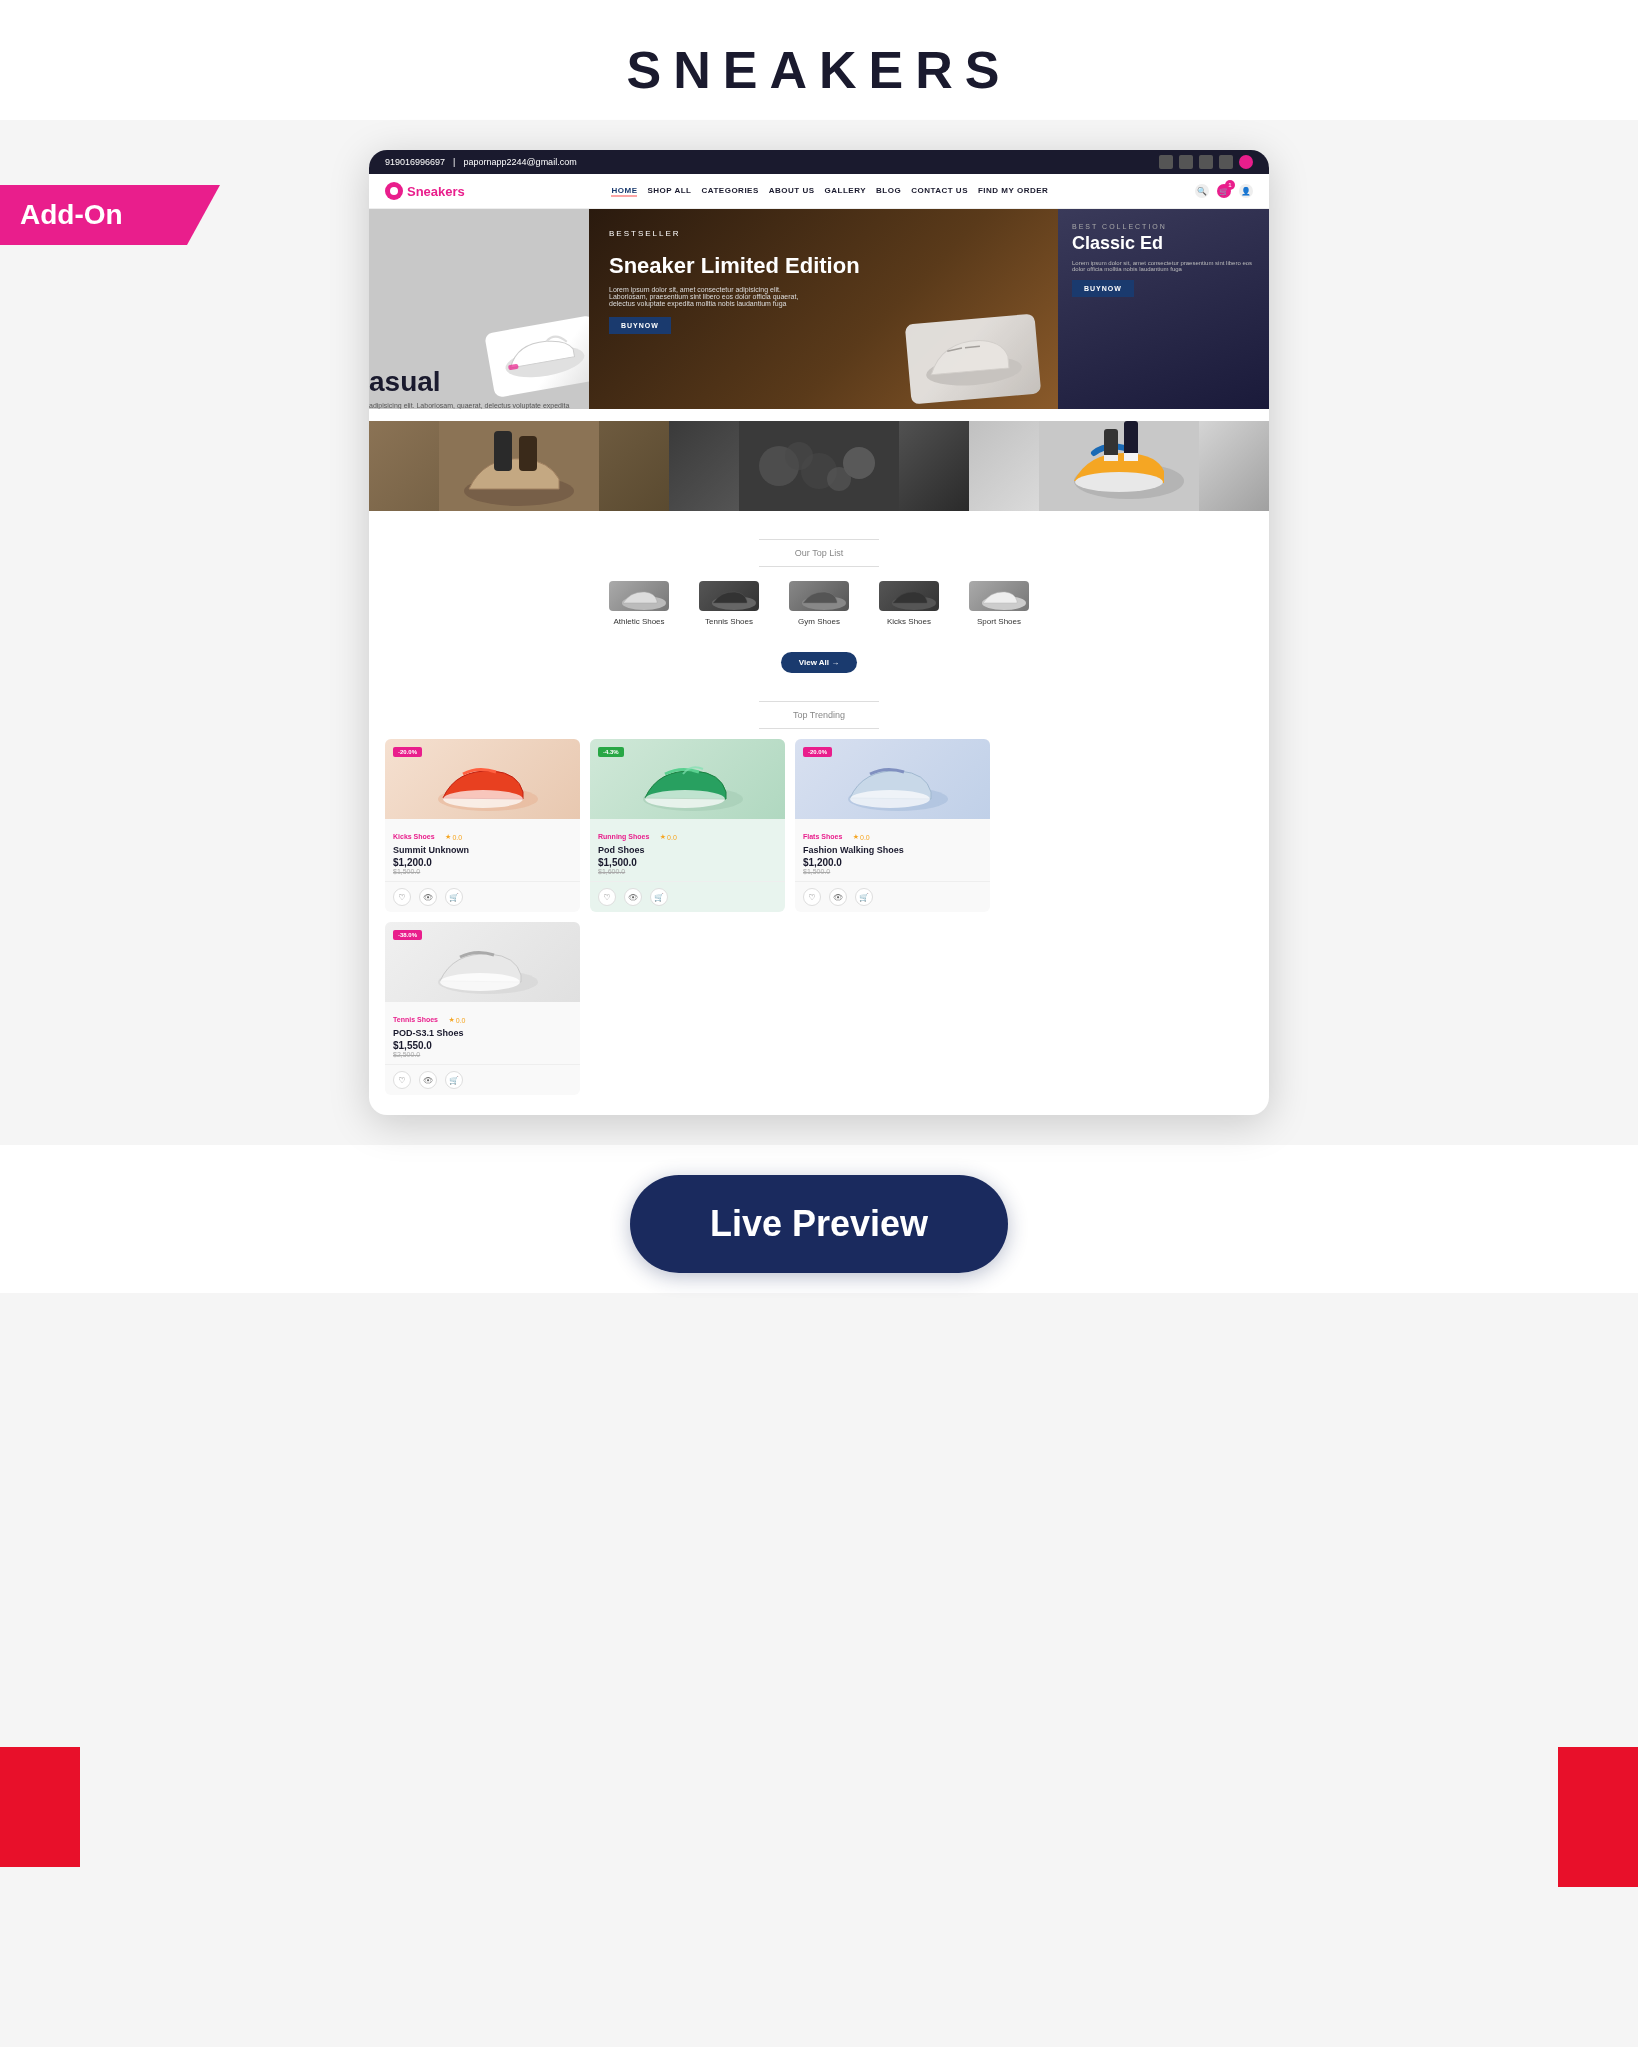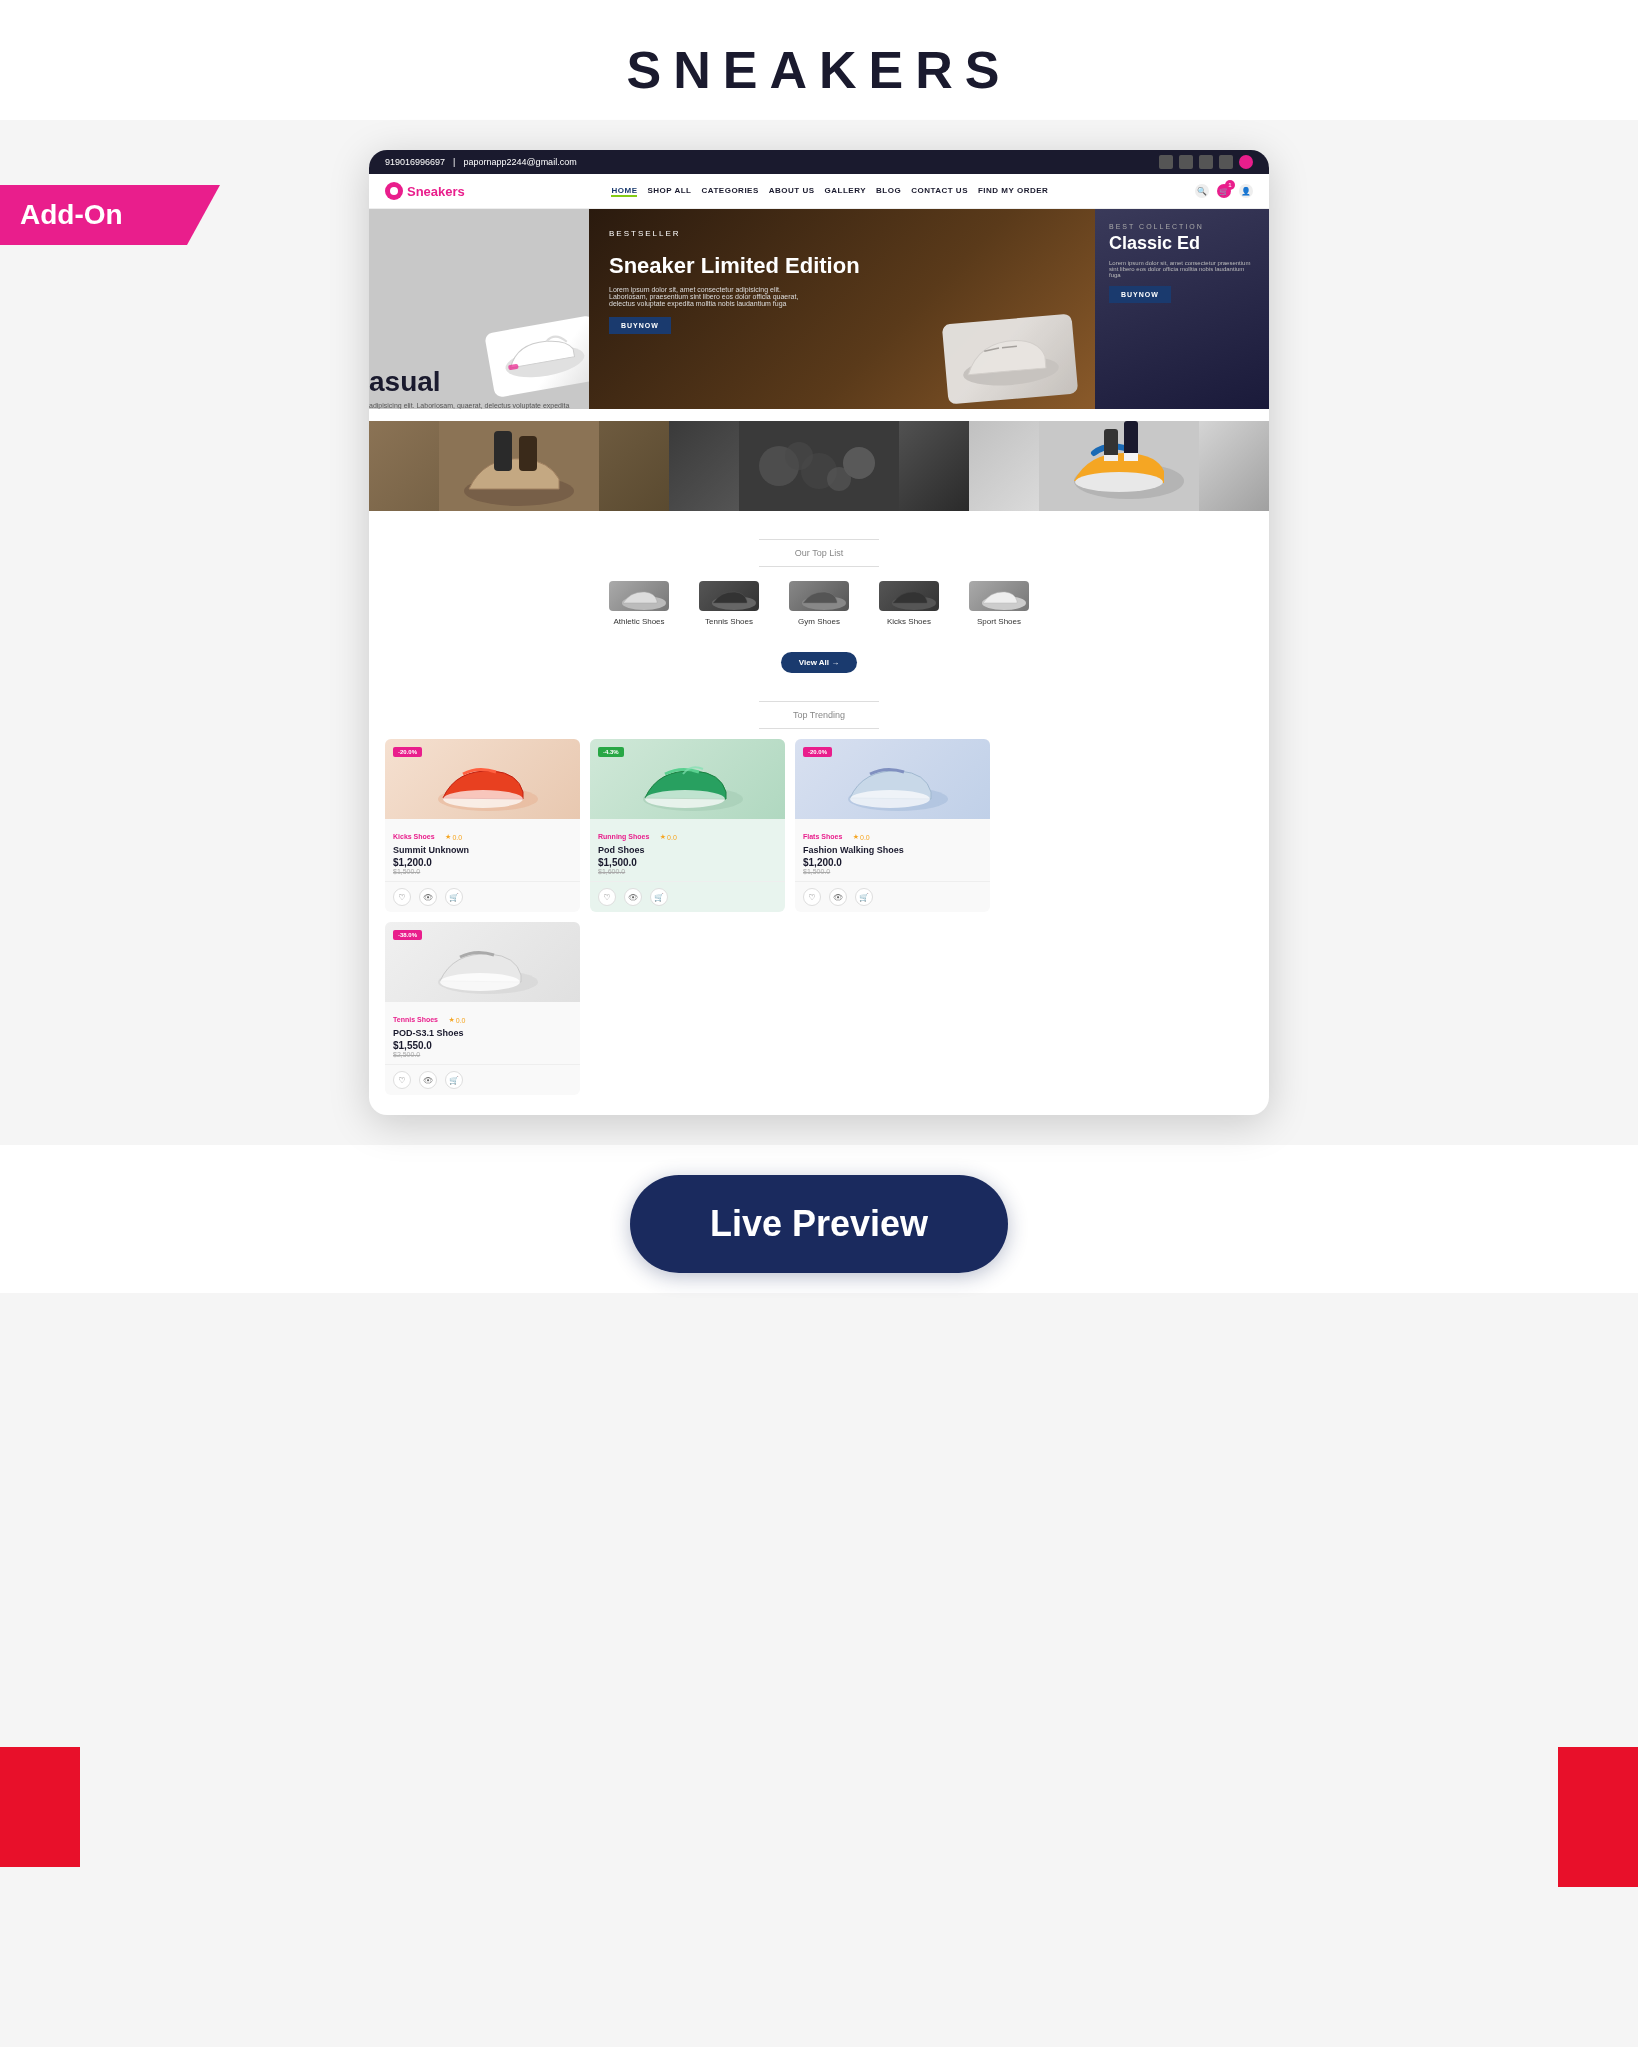--- a/index.html
+++ b/index.html
@@ -90,21 +90,21 @@
       display: flex; align-items: center; justify-content: center;
     }
     .nav-links {
       display: flex; gap: 10px; flex: 1; justify-content: center;
     }
     .nav-link {
       font-size: 8px; font-weight: 600; color: #1a1a2e;
       text-decoration: none; letter-spacing: 0.5px;
       cursor: pointer;
     }
-    .nav-link.active { color: #1a3a6e; border-bottom: 2px solid #84cc16; }
+    .nav-link.active { color: #1a3a6e; border-bottom: 2px solid #fca5a5; }
     .nav-actions { display: flex; gap: 8px; align-items: center; }
     .nav-action-icon {
       width: 14px; height: 14px;
       background: #eee;
       border-radius: 50%;
       display: flex; align-items: center; justify-content: center;
       font-size: 8px;
       position: relative;
       cursor: pointer;
     }
@@ -178,21 +178,21 @@
       position: absolute;
       right: 20px; bottom: 10px;
       width: 130px; height: 80px;
       background: linear-gradient(135deg, #eee 40%, #ccc);
       border-radius: 8px;
       transform: rotate(-5deg);
       opacity: 0.9;
     }
 
     .hero-right {
-      width: 174px;
+      width: 211px;
       background: linear-gradient(160deg, #3a3a5a 0%, #1a1a3a 100%);
       padding: 14px;
       position: relative;
       overflow: hidden;
     }
     .hero-right-subtitle {
       font-size: 7px; color: #aaa; letter-spacing: 2px; text-transform: uppercase;
     }
     .hero-right-title {
       font-size: 18px; font-weight: 800; color: #fff;

